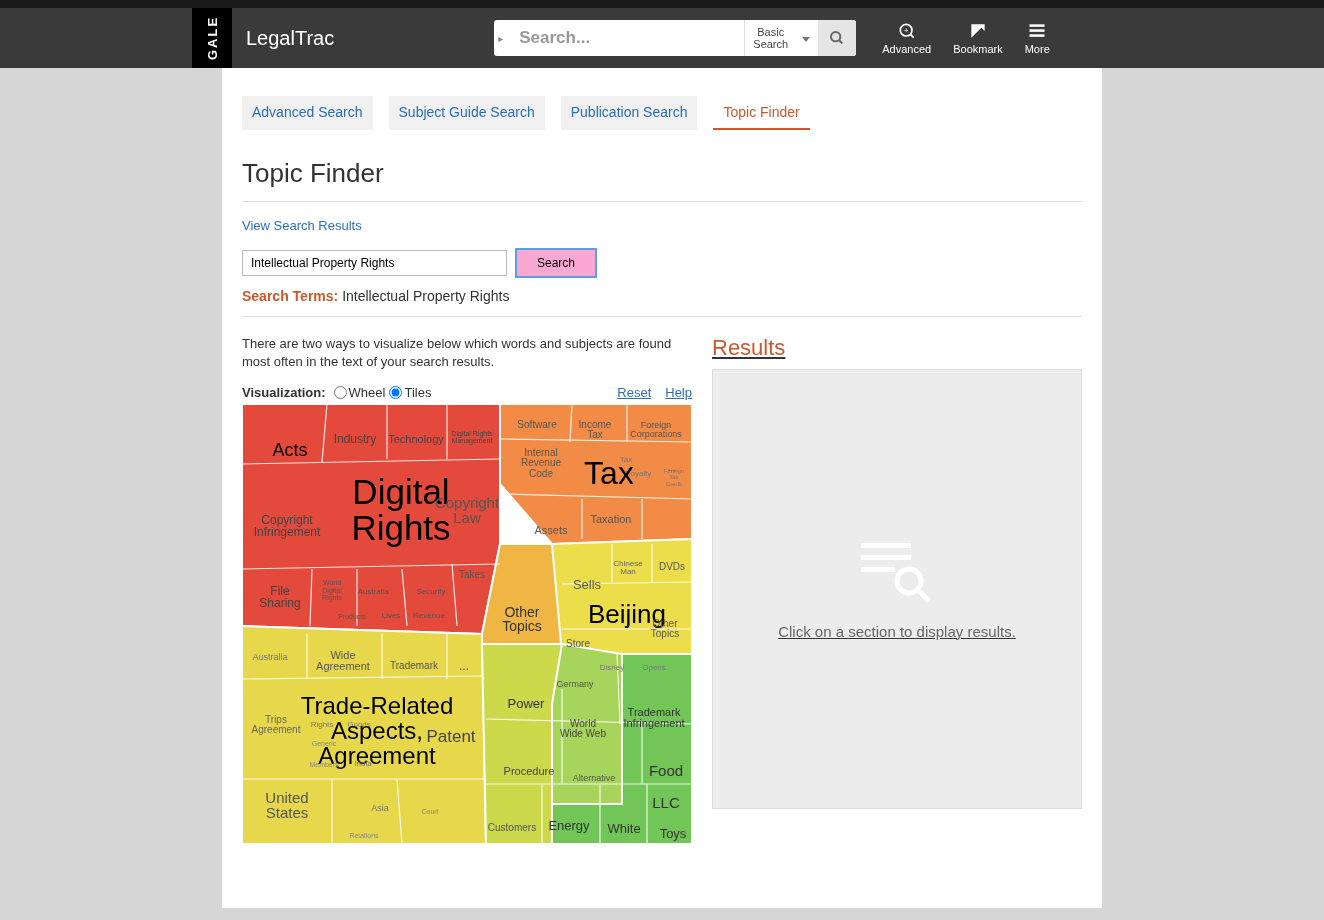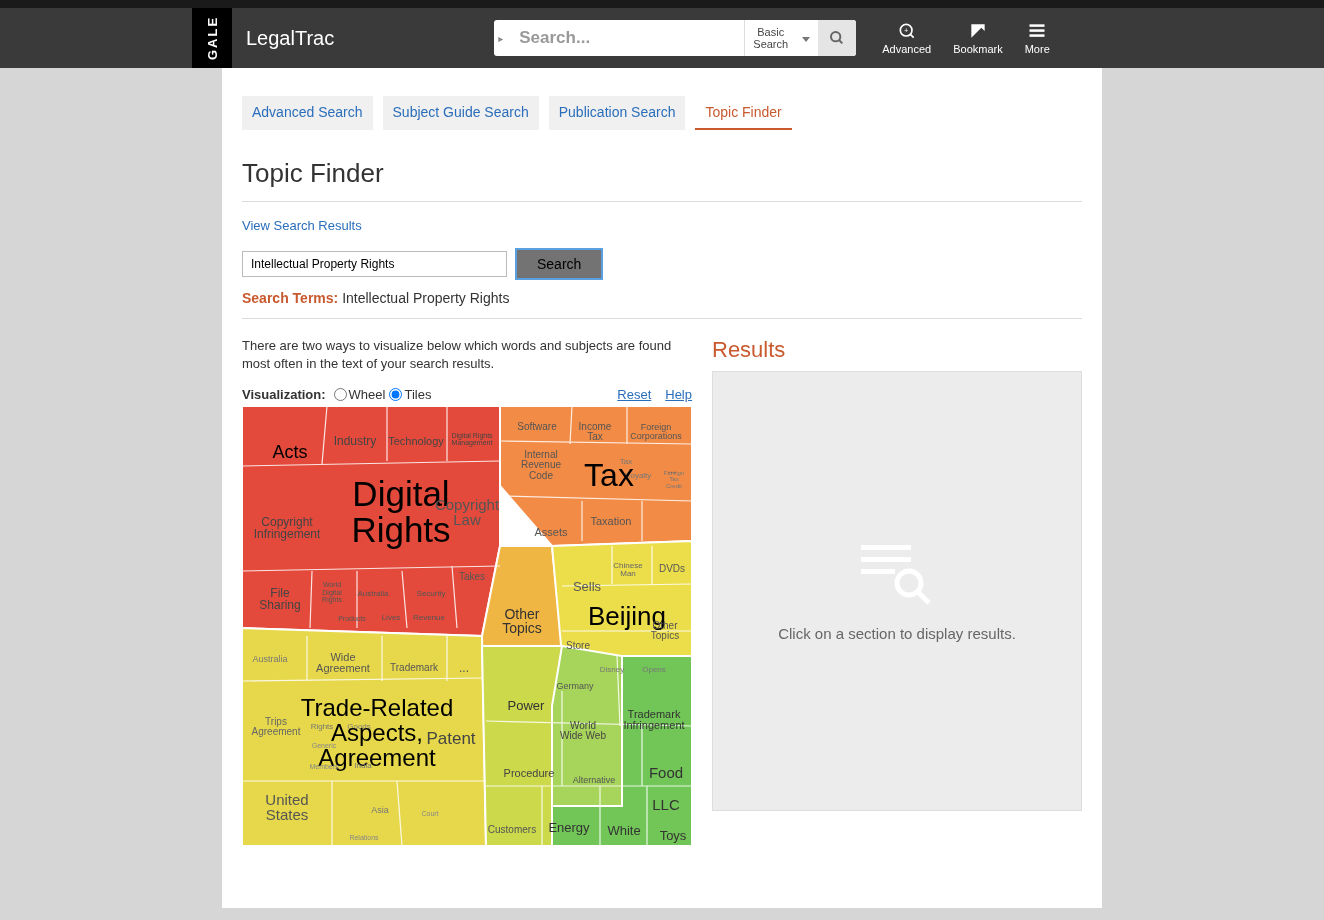--- a/index.html
+++ b/index.html
@@ -13,35 +13,35 @@
 .search-input::placeholder { color: #999; }
 .search-caret { color: #888; font-size: 10px; padding: 0 6px 0 4px; }
 .search-basic { font-size: 11px; color: #444; text-align: center; line-height: 1.1; padding: 0 4px; border-left: 1px solid #ddd; height: 36px; display: flex; flex-direction: column; justify-content: center; width: 52px; }
 .search-basic-caret { display: inline-block; width: 0; height: 0; border-left: 4px solid transparent; border-right: 4px solid transparent; border-top: 5px solid #777; margin-left: 6px; position: relative; top: 1px; }
 .search-basic-wrap { display:flex; align-items:center; padding-right:8px;}
 .search-btn { background: #e5e5e5; border: none; width: 38px; height: 36px; border-radius: 0 3px 3px 0; cursor: pointer; display:flex; align-items:center; justify-content:center; }
 .header-tools { margin-left: 26px; display: flex; gap: 22px; }
 .tool { color: #fff; font-size: 11px; text-align: center; cursor: pointer; display:flex; flex-direction:column; align-items:center; gap:2px;}
 .tool svg { fill: #fff; }
 .page-wrap { width: 880px; margin: 0 auto; background: #fff; padding: 28px 20px 40px 20px; min-height: 840px; }
-.tabs { display: flex; gap: 10px; margin-bottom: 28px; text-align: center; }
+.tabs { display: flex; gap: 16px; margin-bottom: 28px; text-align: center; }
 .tab { padding: 8px 10px; font-size: 14px; color: #2a6ebb; background: #f0f0f0; cursor: pointer; border-bottom: 2px solid transparent; }
 .tab.active { color: #c9592e; border-bottom: 2px solid #c9592e; background: #fff; }
 h1.page-title { font-size: 26px; font-weight: 400; color: #333; margin-bottom: 10px; }
 .page-sub { font-size: 16px; color: #333; margin-bottom: 18px; }
 hr.thin { border: none; border-top: 1px solid #ddd; margin: 12px 0 14px 0; }
 .view-results { color: #2a6ebb; font-size: 13px; cursor: pointer; }
 .tf-search-row { display: flex; gap: 8px; margin-top: 14px; margin-bottom: 10px; align-items:center;}
 .tf-input { width: 265px; height: 26px; border: 1px solid #bbb; font-size: 12px; padding: 0 8px; }
-.tf-btn { border: 2px solid #5aa0e0; background: #737373; padding: 6px 20px; font-size: 14px; cursor: pointer; }
+.tf-btn { border: 2px solid #5aa0e0; background: #f9a8d4; padding: 6px 20px; font-size: 12px; cursor: pointer; }
 .search-terms { font-size: 14px; }
 .search-terms .label { color: #c9592e; font-weight: bold; }
 .body-cols { display: flex; gap: 20px; margin-top: 18px; }
 .left-col { width: 450px; }
-.right-col { flex: 1; }
+.right-col { flex: 1; text-decoration: underline; }
 .viz-help { font-size: 13px; color: #333; margin-bottom: 14px; line-height: 1.4; }
 .viz-controls { display: flex; align-items: center; font-size: 13px; margin-bottom: 4px; }
 .viz-controls .vlabel { font-weight: bold; margin-right: 4px; }
 .viz-controls input[type=radio] { margin: 0 2px 0 4px; }
 .links-right { margin-left: auto; display: flex; gap: 14px; }
 .links-right a { color: #2a6ebb; font-size: 13px; text-decoration: underline; cursor: pointer; }
 .treemap { position: relative; width: 450px; height: 440px; }
 .tile { position: absolute; display: flex; align-items: center; justify-content: center; text-align: center; line-height: 1.05; overflow: hidden; cursor: pointer; padding: 2px; }
 .results-title { color: #c9592e; font-size: 22px; font-weight: 400; margin-bottom: 8px; }
 .results-help { font-size: 13px; color: #333; line-height: 1.4; margin-bottom: 14px; }

